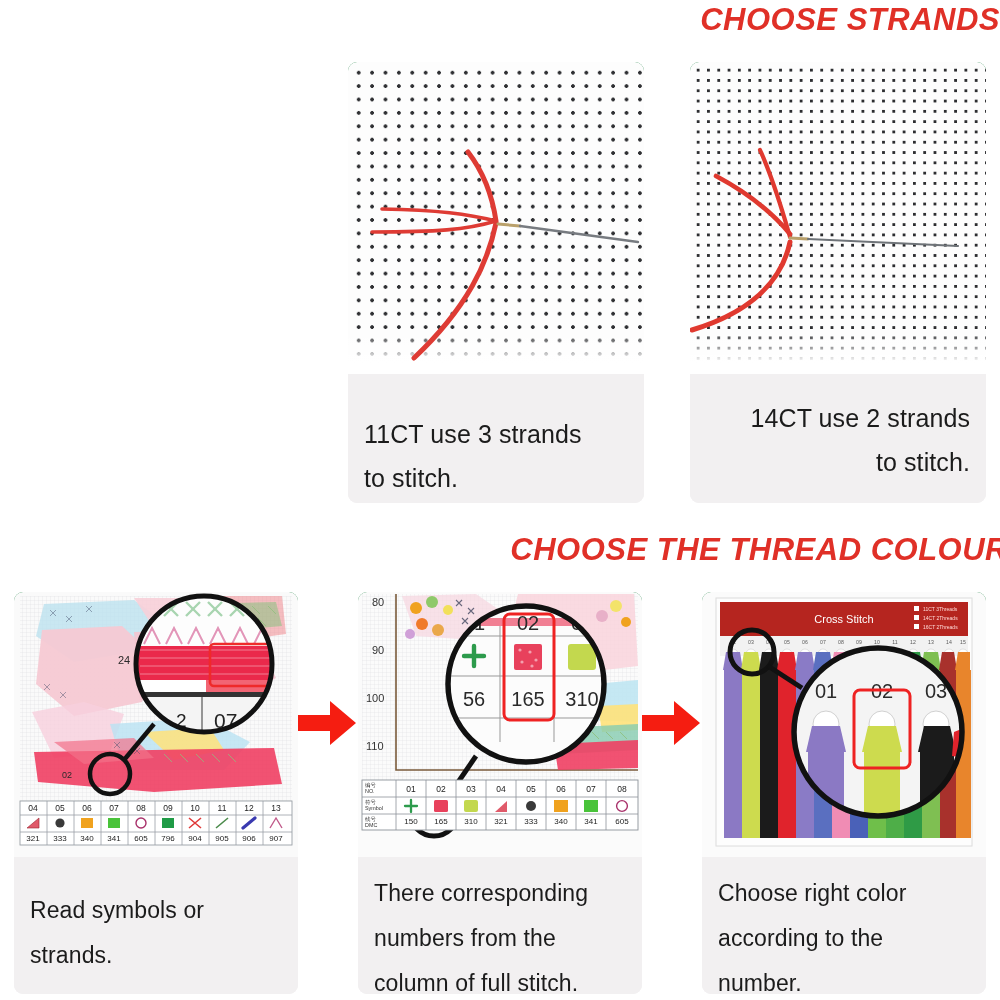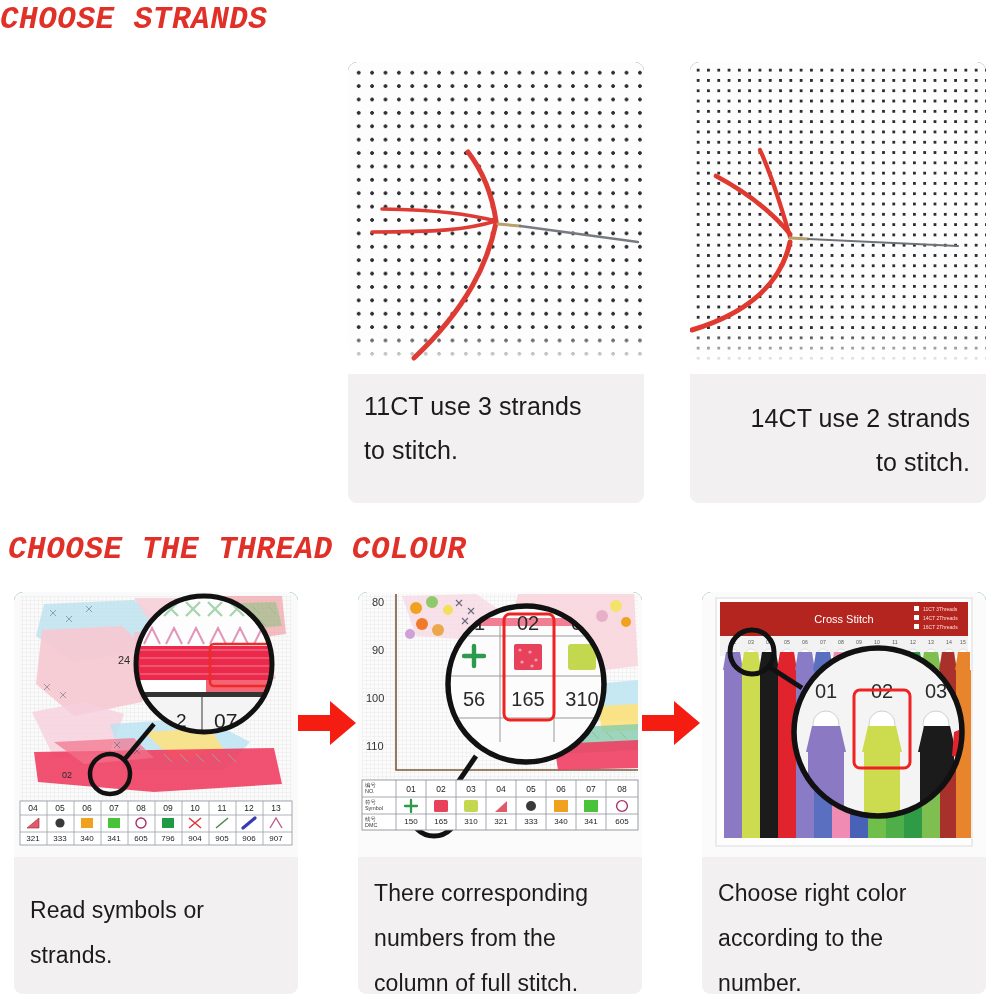--- a/index.html
+++ b/index.html
@@ -8,27 +8,26 @@
     background: #ffffff;
     font-family: "Liberation Sans", sans-serif;
     overflow: hidden;
   }
   .page { position: relative; width: 1000px; height: 1000px; background: #fff; }
 
   
   .section-title {
     position: absolute;
     width: 1000px;
-    text-align: left;
+    text-align: right;
     font-weight: bold;
     font-style: italic;
     color: #e03027;
     letter-spacing: 0.5px;
     white-space: nowrap;
-    font-family: Liberation Mono, monospace;
   }
   #title-strands { top: 2px; font-size: 31px; }
   #title-colour  { top: 532px; font-size: 31px; margin-left: 8px; }
 
   
   .card {
     position: absolute;
     background: #f2f0f1;
     border-radius: 9px;
     overflow: hidden;
@@ -58,21 +57,21 @@
   }
 
   
   #card-strands { left: 14px;  top: 62px; width: 296px; height: 441px; }
   #card-11ct    { left: 348px; top: 62px; width: 296px; height: 441px; }
   #card-14ct    { left: 690px; top: 62px; width: 296px; height: 441px; }
   #card-strands .photo { height: 312px; }
   #card-11ct .photo    { height: 312px; }
   #card-14ct .photo    { height: 312px; }
   #card-strands .caption { top: 312px; height: 129px; padding-top: 22px; }
-  #card-11ct .caption    { top: 312px; height: 129px; padding-top: 10px; }
+  #card-11ct .caption    { top: 312px; height: 129px; padding-top: 38px; }
   #card-14ct .caption    { top: 312px; height: 129px; padding-top: 22px; text-align: right; }
 
   
   #card-read   { left: 14px;  top: 592px; width: 284px; height: 402px; }
   #card-find   { left: 358px; top: 592px; width: 284px; height: 402px; }
   #card-choose { left: 702px; top: 592px; width: 284px; height: 402px; }
   #card-read .photo, #card-find .photo, #card-choose .photo { height: 265px; }
   #card-read .caption   { top: 282px; height: 137px; padding-top: 14px; }
   #card-find .caption   { top: 265px; height: 137px; padding-top: 14px; }
   #card-choose .caption { top: 265px; height: 137px; padding-top: 14px; }

